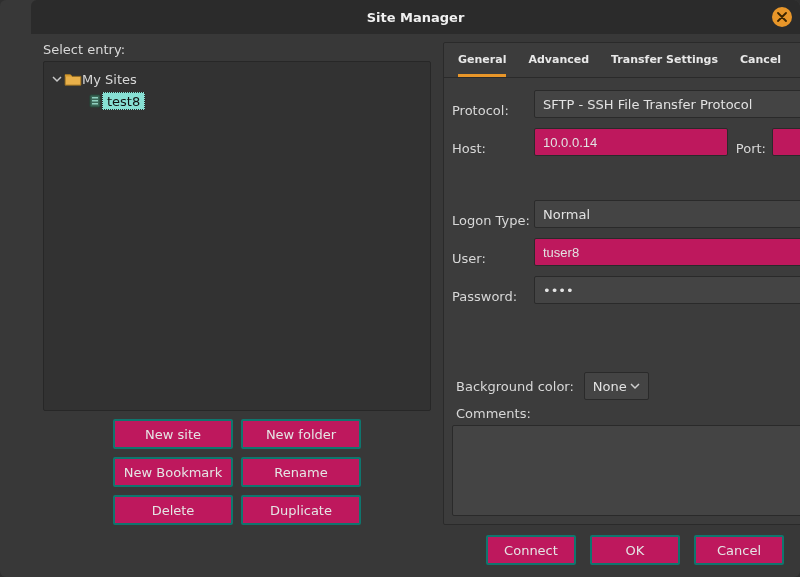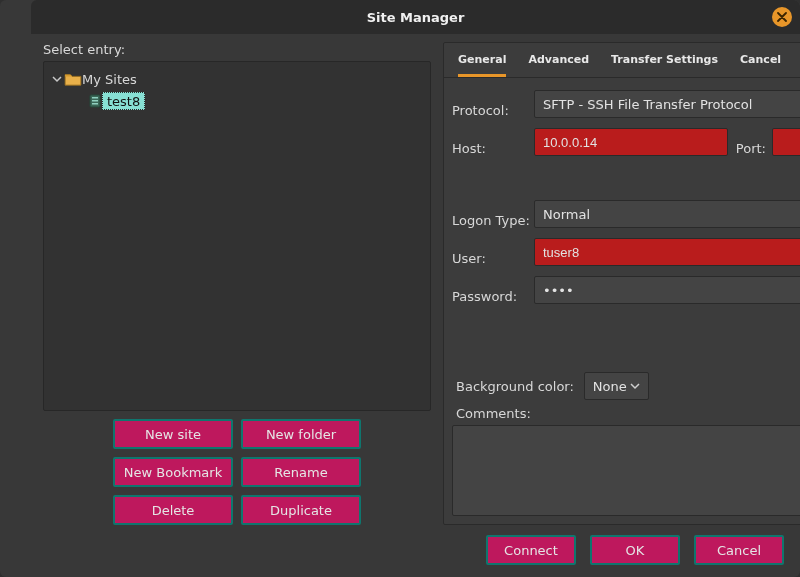--- a/index.html
+++ b/index.html
@@ -120,21 +120,21 @@
   .form-row .lbl { width: 82px; color: #d8d8d8; }
   .select, .input {
     height: 28px; background: #444; border: 1px solid #2a2a2a;
     color: #e2e2e2; padding: 0 8px; font-size: 13px;
     display: flex; align-items: center;
     border-radius: 2px;
   }
   .select { justify-content: space-between; cursor: pointer; }
   .select .caret svg { width: 10px; height: 10px; }
   .input { outline: none; }
-  input.input { background:#b91c1c; }
+  input.input { background:#be185d; }
   .spacer { height: 34px; }
   .bgcolor-row { display:flex; align-items:center; gap:10px; padding: 10px 4px 6px 4px; }
   .bgcolor-select { width: 65px; }
   .comments-lbl { padding: 0 4px 4px 4px; }
   .comments-box {
     flex: 1; min-height: 74px;
     background: #444; border: 1px solid #2a2a2a; border-radius: 2px;
     resize: none; color: #e2e2e2; padding: 6px; font-family: inherit; font-size:13px;
     outline: none;
   }

